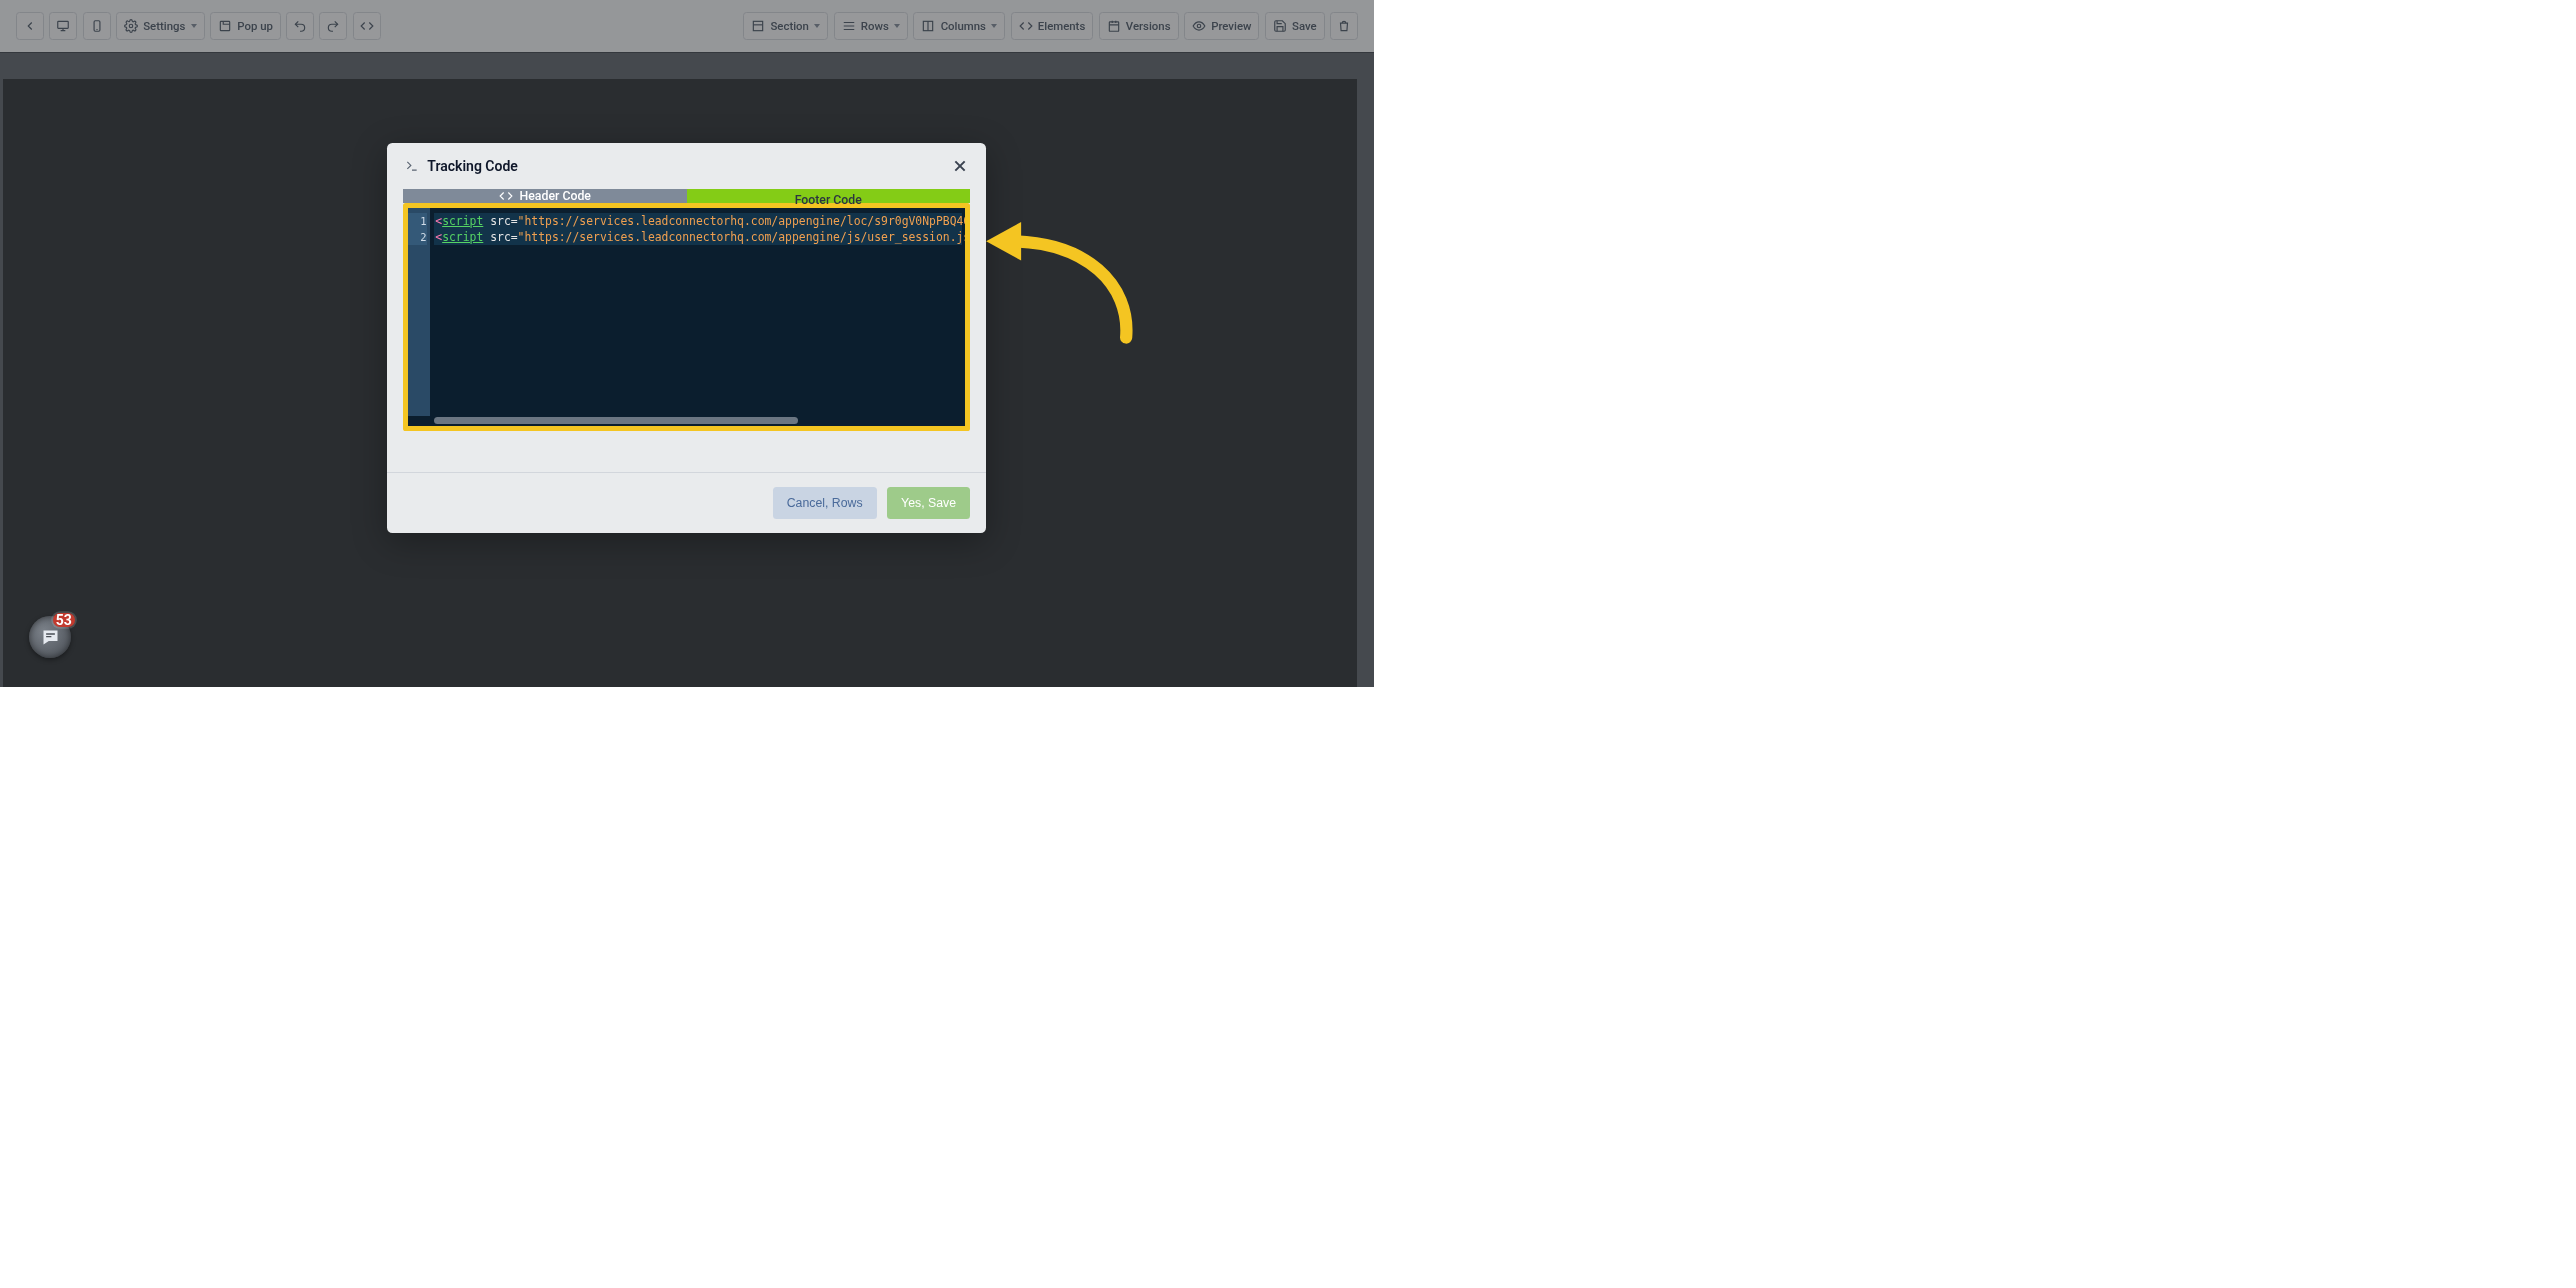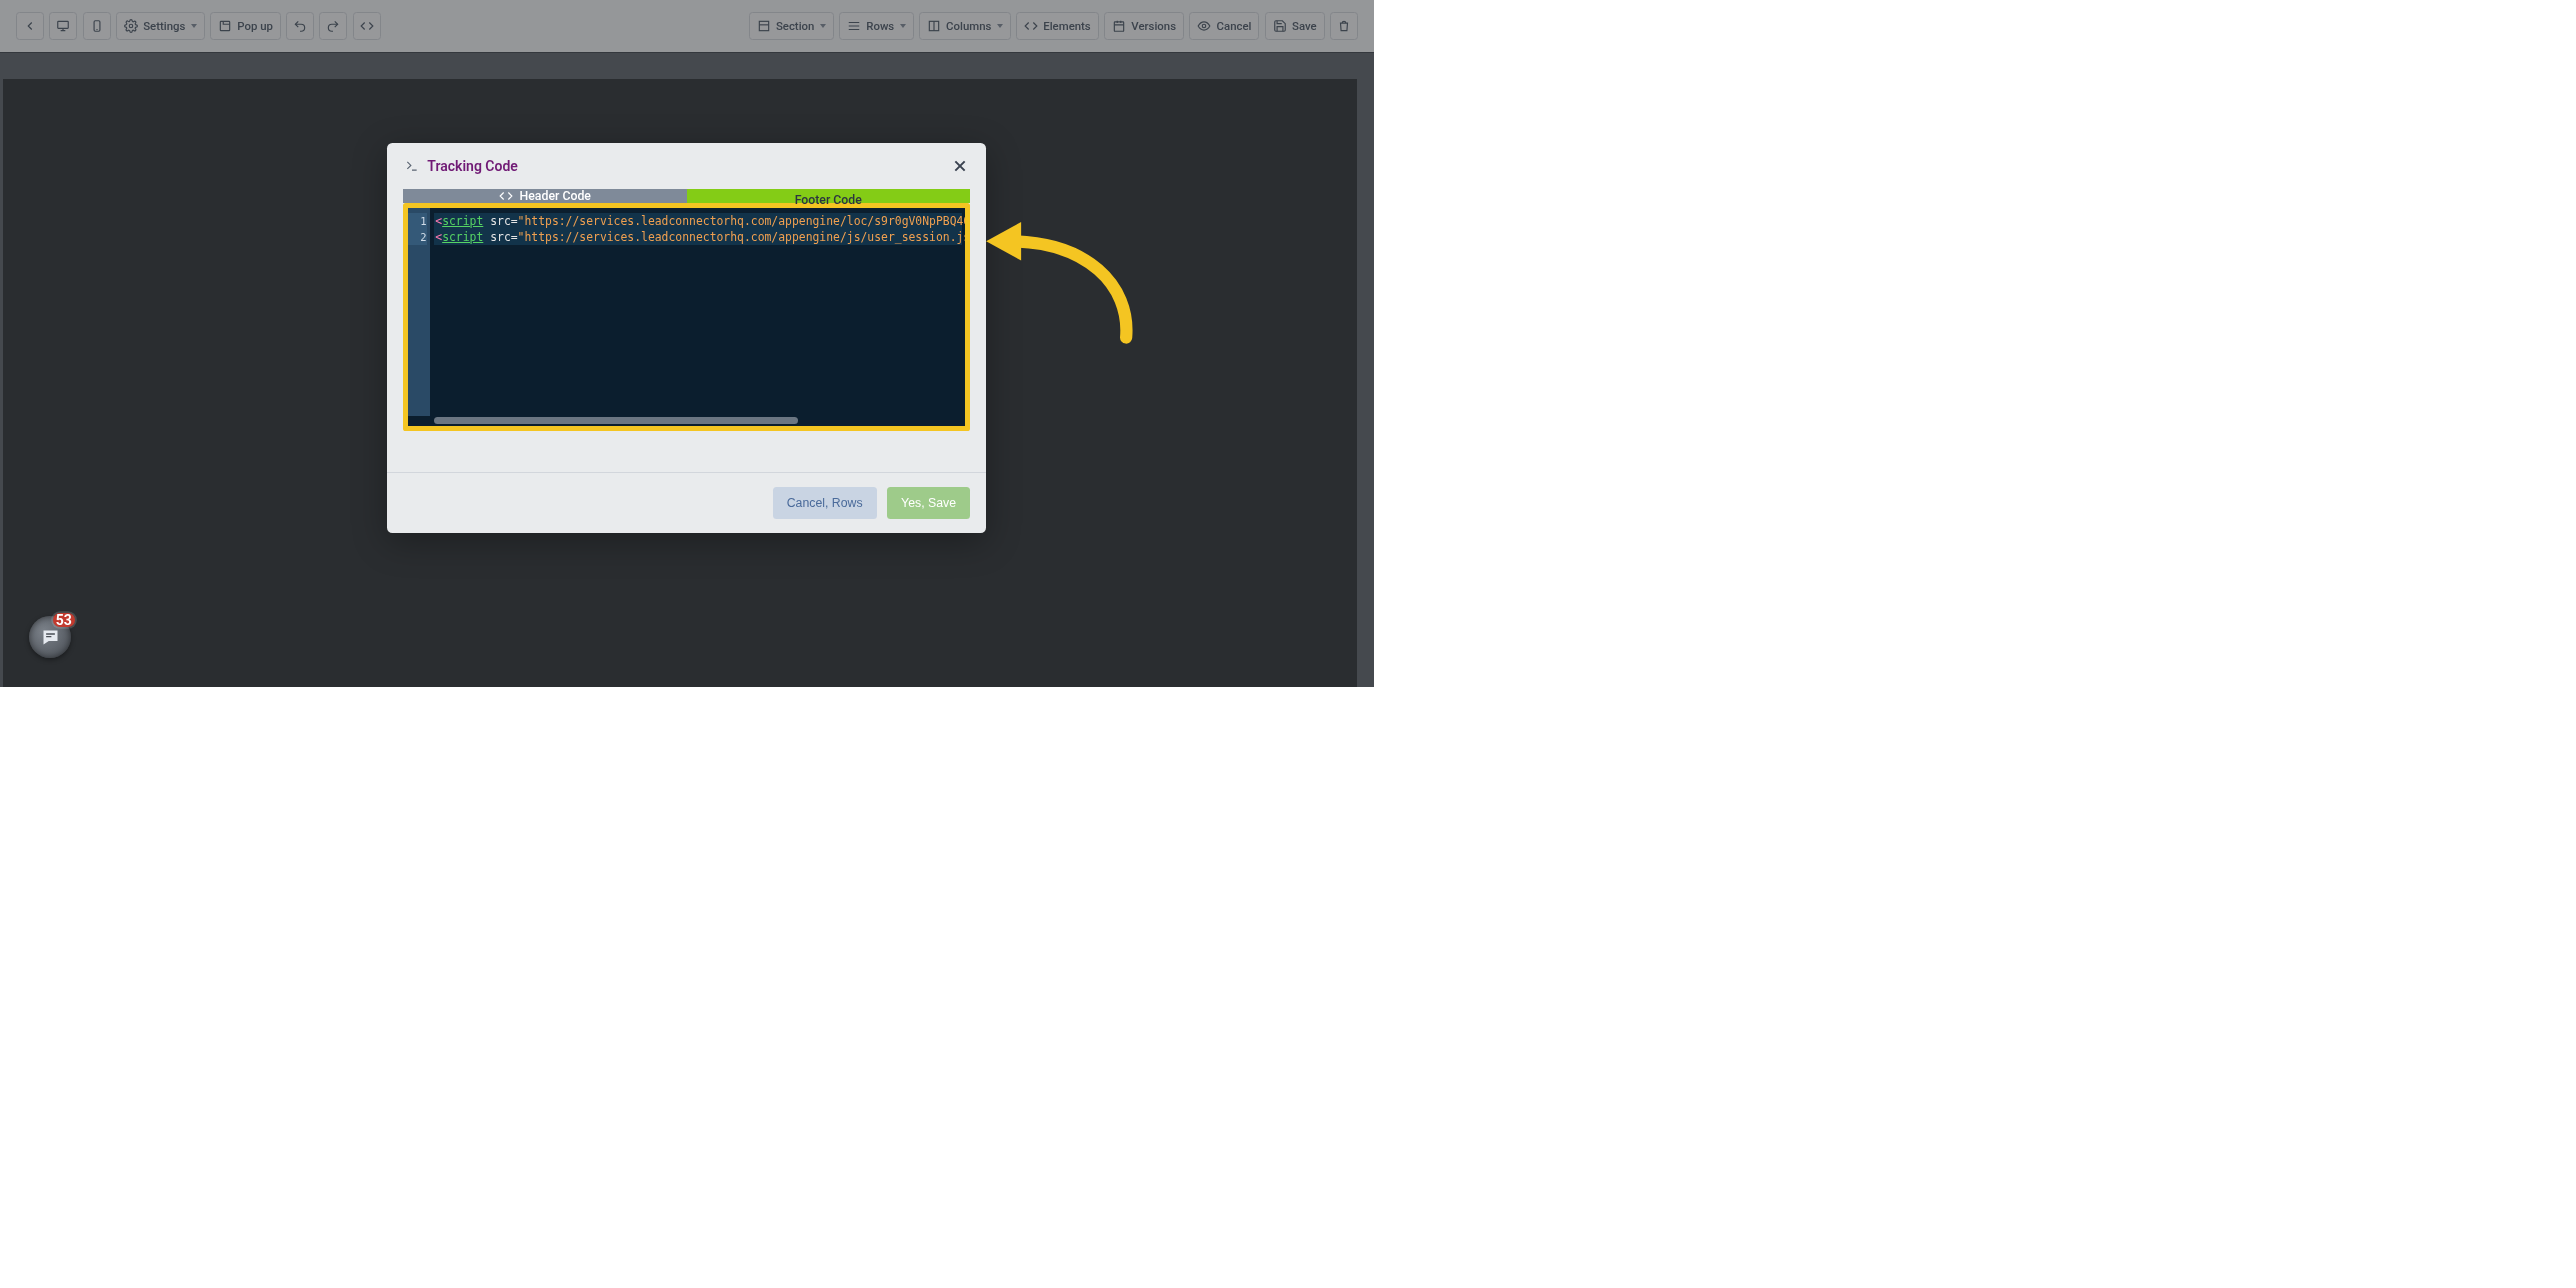--- a/index.html
+++ b/index.html
@@ -92,21 +92,21 @@
 .modal-header {
   height: 46px;
   display: flex;
   align-items: center;
   padding: 0 17.5px;
   gap: 8.8px;
 }
 .modal-title {
   font-size: 14px;
   font-weight: 600;
-  color: #701a75;
+  color: #0f172a;
 }
 .modal-close {
   margin-left: auto;
   width: 17.5px; height: 17.5px;
   color: #3a4250;
   display: flex; align-items: center; justify-content: center;
 }
 .modal-close svg { width: 16px; height: 16px; stroke: #3a4250; stroke-width: 3; }
 
 .modal-body { padding: 0 16px 16px 16px; }
@@ -367,21 +367,21 @@
         </span>
       <span>Versions</span>
     </div>
     <div class="tb-btn">
       <span class="tb-icon">
           <svg viewBox="0 0 24 24">
             <path d="M2 12s4-7 10-7 10 7 10 7-4 7-10 7S2 12 2 12z"></path>
             <circle cx="12" cy="12" r="3"></circle>
           </svg>
         </span>
-      <span>Cancel</span>
+      <span>Preview</span>
     </div>
     <div class="tb-btn">
       <span class="tb-icon">
           <svg viewBox="0 0 24 24">
             <path d="M19 21H5a2 2 0 0 1-2-2V5a2 2 0 0 1 2-2h11l5 5v11a2 2 0 0 1-2 2z"></path>
             <path d="M17 21v-8H7v8M7 3v5h8"></path>
           </svg>
         </span>
       <span>Save</span>
     </div>

